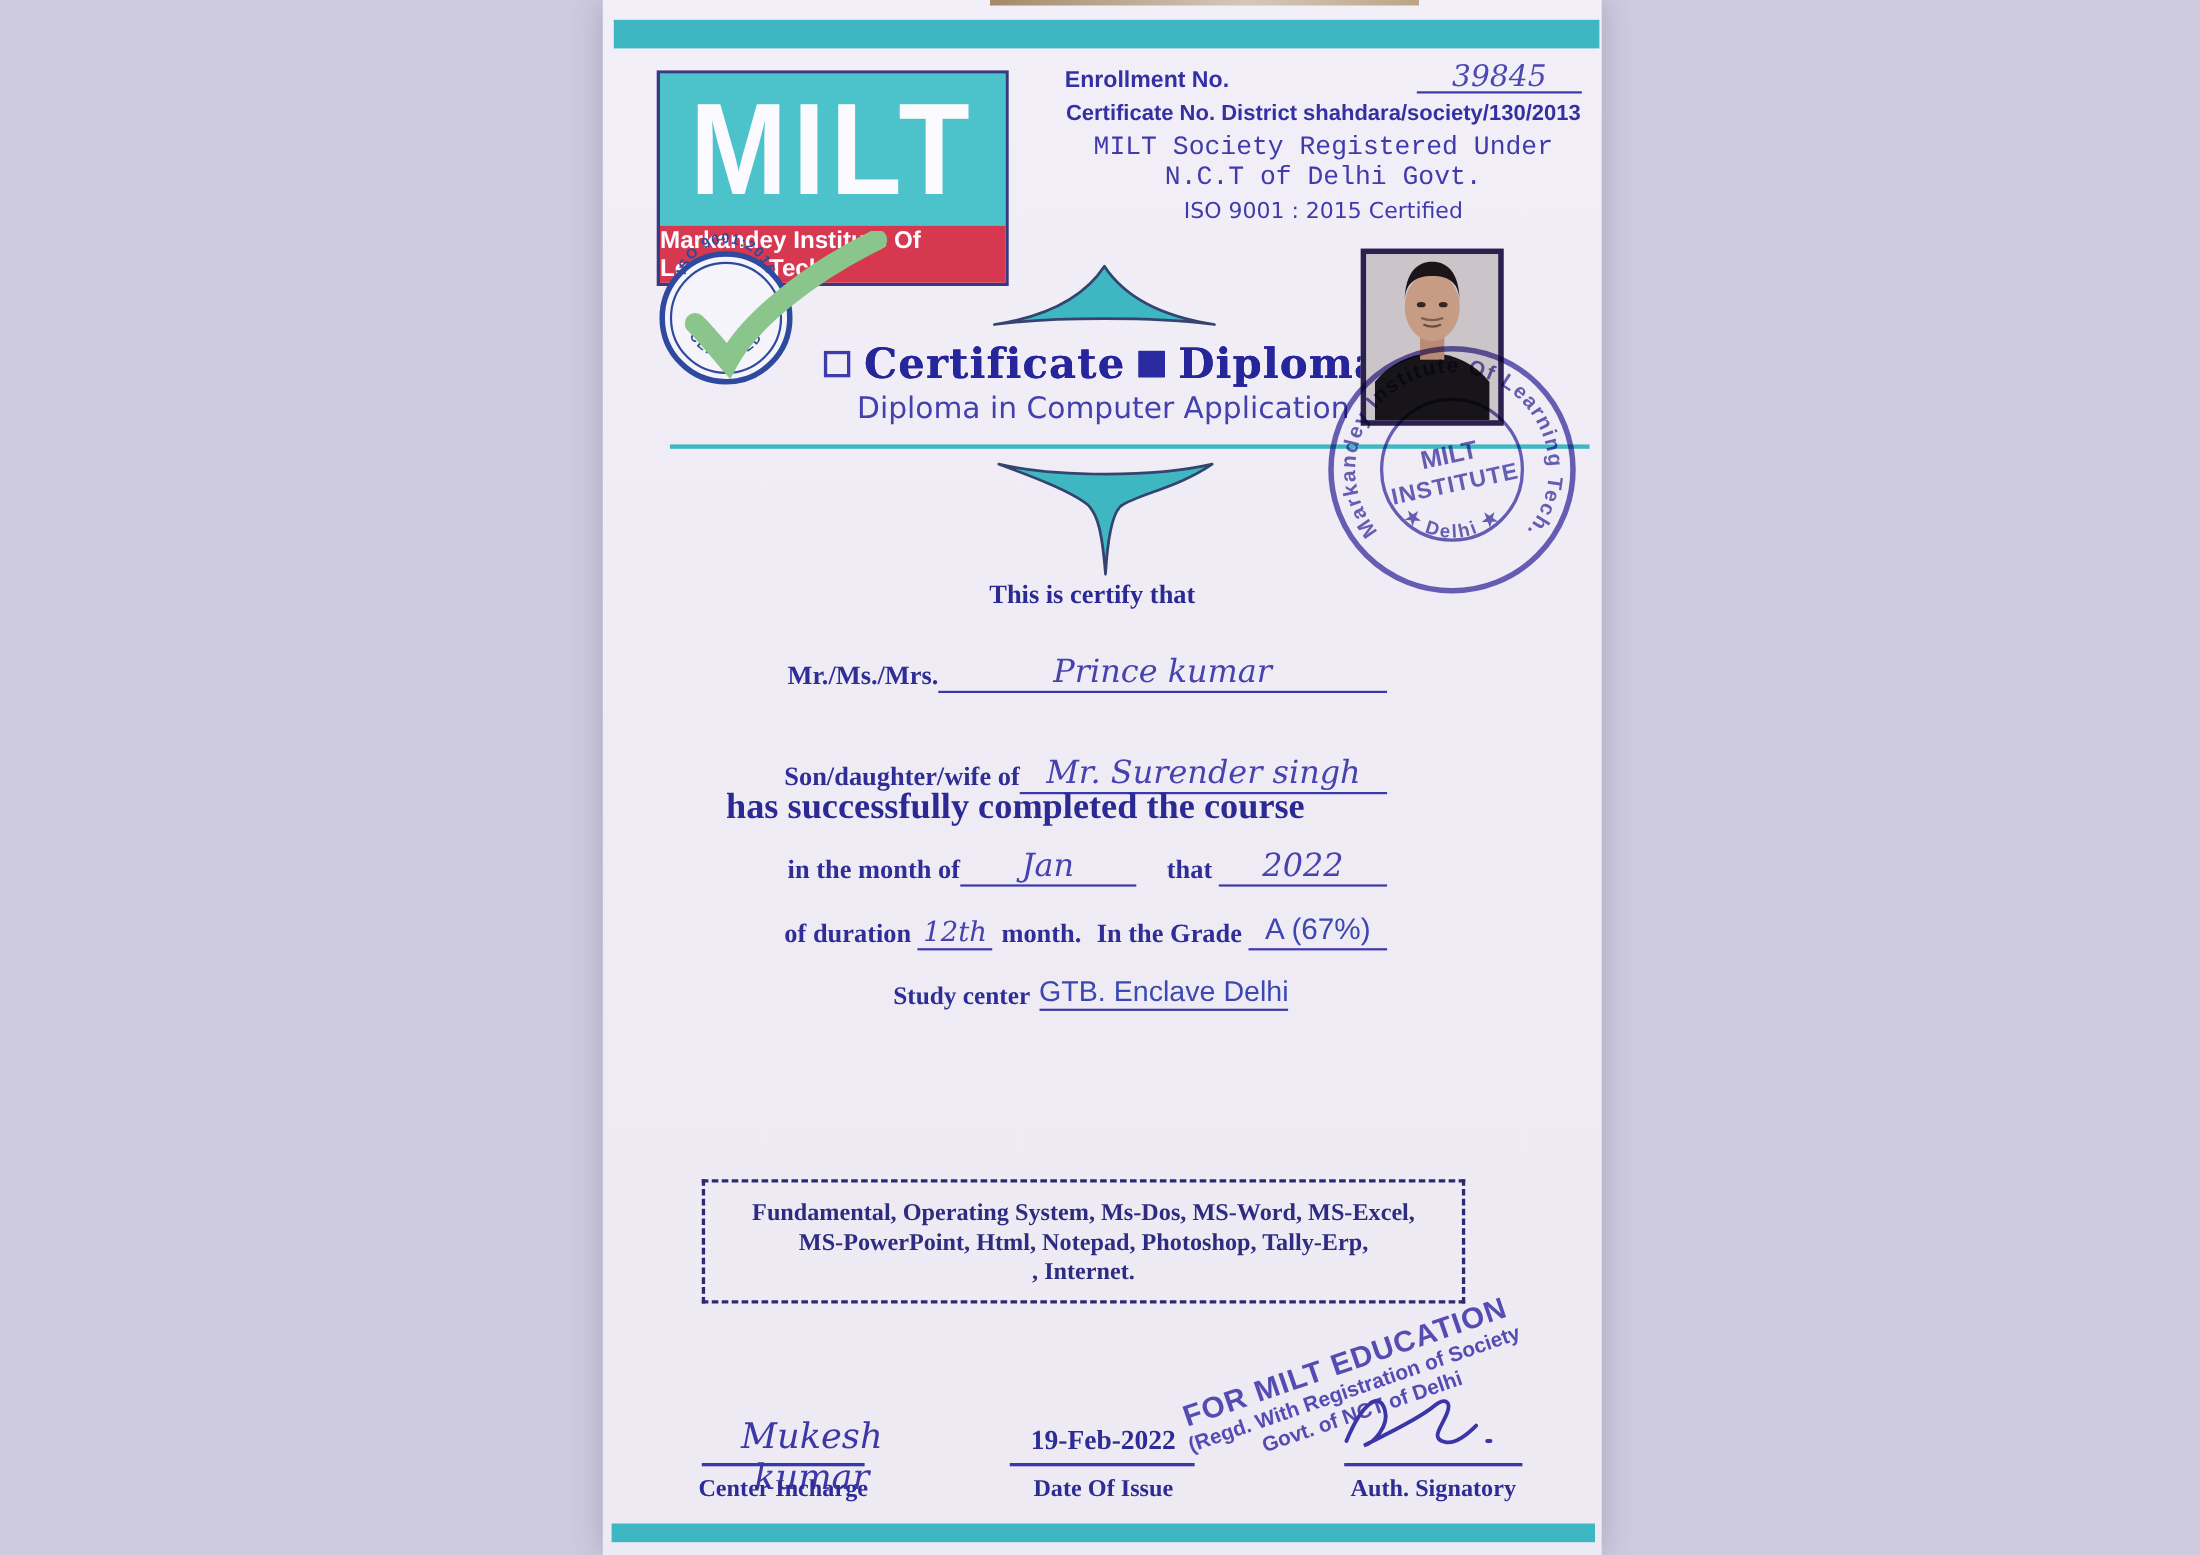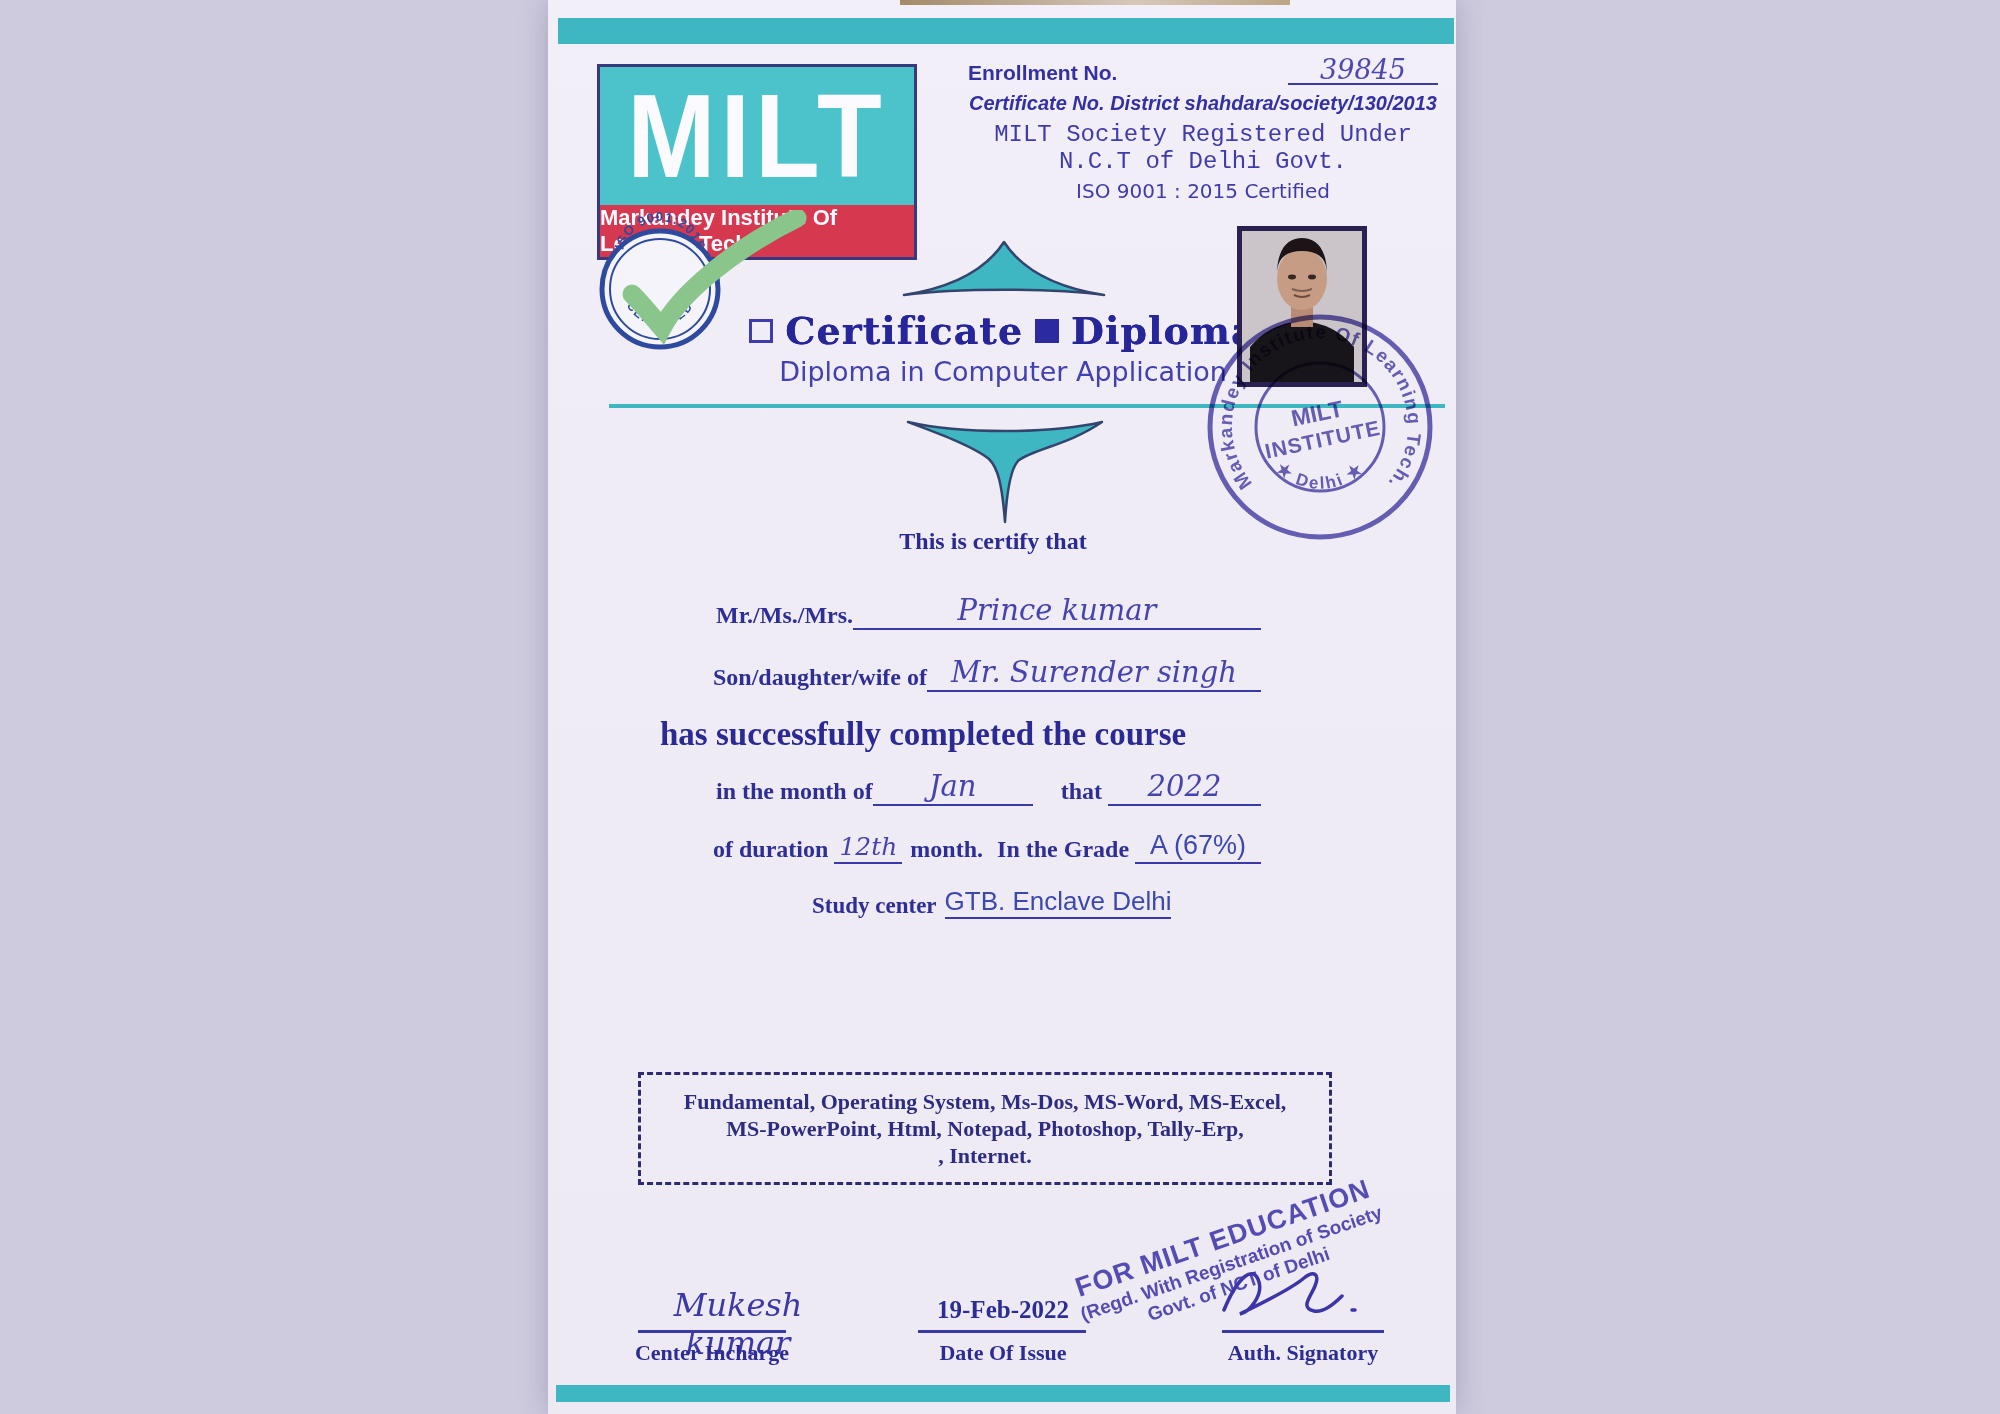--- a/index.html
+++ b/index.html
@@ -19,21 +19,21 @@
   .logo-acronym{font-family:"Liberation Sans",sans-serif;font-weight:bold;font-size:106px;
         color:#fbfaff;letter-spacing:5px;transform:scaleY(1.12);line-height:1;}
   .logo-bottom{height:52px;background:#d63850;display:flex;align-items:center;justify-content:center;}
   .logo-tagline{font-family:"Liberation Sans",sans-serif;font-weight:bold;font-size:22px;color:#fdfbff;}
   
   .hdr{position:absolute;left:420px;top:56px;width:470px;color:#3b36a8;text-align:center;}
   .hdr-row1{display:flex;justify-content:space-between;align-items:flex-end;}
   .hdr-lab{font-family:"Liberation Sans",sans-serif;font-weight:bold;font-size:21px;color:#3330a4;}
   .hdr-fill{width:150px;border-bottom:2px solid #3a39a8;text-align:center;
             font-family:"DejaVu Serif",serif;font-style:italic;font-size:27px;color:#4d48b0;line-height:1;}
-  .hdr-line2{margin-top:7px;font-family:"Liberation Sans",sans-serif;font-weight:bold;font-size:20px;color:#3330a4;font-style:italic;}
+  .hdr-line2{margin-top:7px;font-family:"Liberation Sans",sans-serif;font-weight:bold;font-size:20px;color:#3330a4;}
   .hdr-line3{margin-top:6px;font-family:Liberation Mono, monospace;font-size:24px;color:#403bab;}
   .hdr-line4{margin-top:4px;font-family:"DejaVu Sans",sans-serif;font-size:20px;color:#403bab;}
   
   .title-row{position:absolute;left:110px;top:308px;width:690px;display:flex;align-items:center;
              justify-content:center;gap:12px;color:#26259a;}
   .blackletter{font-family:"DejaVu Serif",serif;font-weight:bold;font-size:38px;letter-spacing:1px;
              text-shadow:0 0 .6px #26259a;}
   .cb{width:24px;height:24px;box-sizing:border-box;display:inline-block;}
   .cb-empty{border:3px solid #3d3caa;}
   .cb-filled{background:#2b2aa0;border:3px solid #2b2aa0;}
@@ -170,21 +170,21 @@
 
     <div class="intro serif-head">This is certify that</div>
 
     <div class="frow" style="left:168px;top:596px;width:545px;">
       <span class="flbl">Mr./Ms./Mrs.</span>
       <span class="ffill" style="flex:1;">
         <span class="script">Prince kumar</span>
       </span>
     </div>
 
-    <div class="frow" style="left:165px;top:658px;width:548px;justify-content:space-between;">
+    <div class="frow" style="left:165px;top:688px;width:548px;justify-content:space-between;">
       <span class="flbl">Son/daughter/wife of</span>
       <span class="ffill" style="flex:1;">
         <span class="script">Mr. Surender singh</span>
       </span>
     </div>
 
     <div class="completion serif-head">has successfully completed the course</div>
 
     <div class="frow" style="left:168px;top:772px;width:545px;">
       <span class="flbl">in the month of</span>

